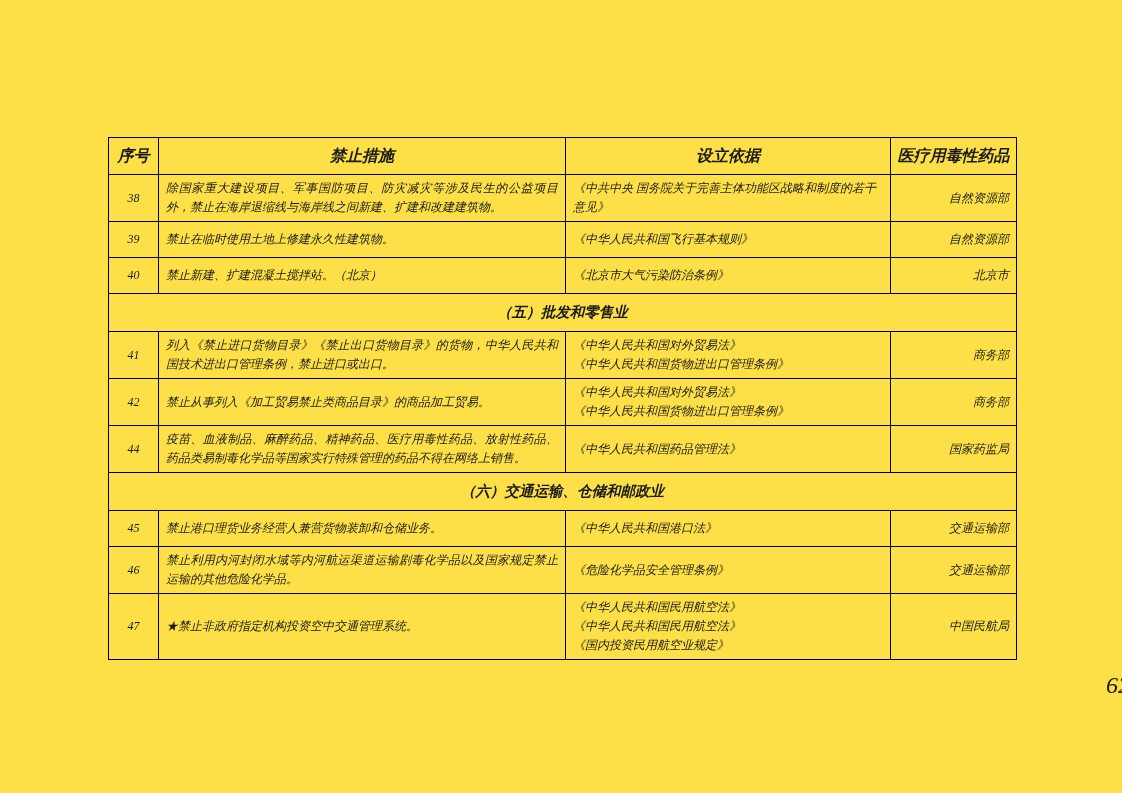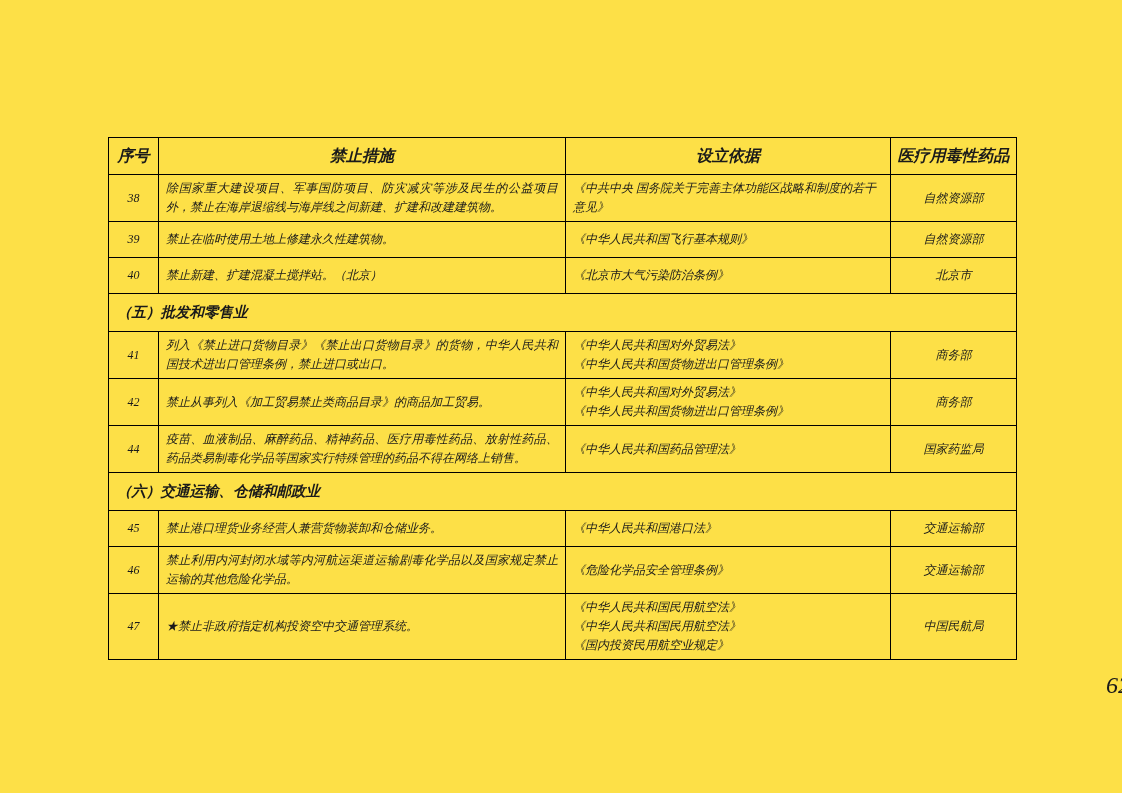--- a/index.html
+++ b/index.html
@@ -23,20 +23,21 @@
     top: 137px;
     width: 908px;
     border-collapse: collapse;
     table-layout: fixed;
   }
   .doc-table th,
   .doc-table td {
     border: 1.5px solid #000000;
     vertical-align: middle;
     word-break: break-all;
+    text-align: center;
   }
   .doc-table th {
     font-size: 16px;
     font-weight: bold;
     text-align: center;
     height: 32px;
     padding: 2px 4px;
   }
   .doc-table td {
     font-size: 12px;
@@ -51,21 +52,21 @@
     padding: 5px 2px;
   }
   td.measure-cell {
     text-align: left;
     text-align: justify;
   }
   td.basis-cell {
     text-align: left;
   }
   td.dept-cell {
-    text-align: center;
+    text-align: right;
   }
   tr.section-row {
     height: 38px;
   }
   tr.section-row td {
     font-family: "Liberation Sans", "DejaVu Sans", sans-serif;
     font-weight: bold;
     font-size: 14.5px;
     padding: 4px 8px;
     word-break: keep-all;

